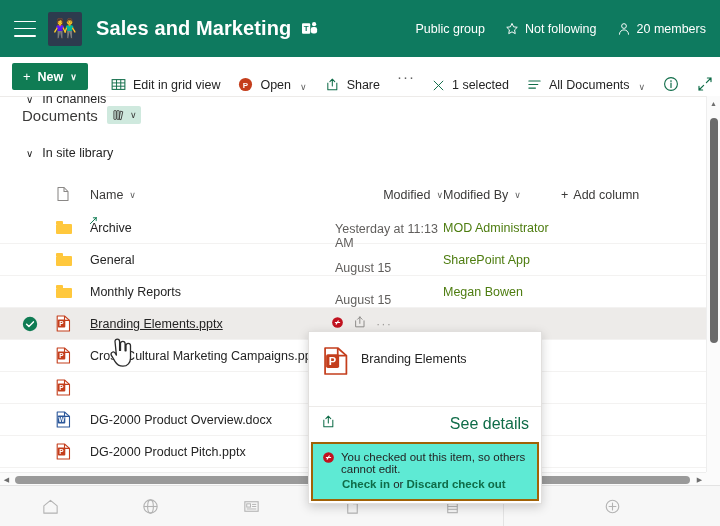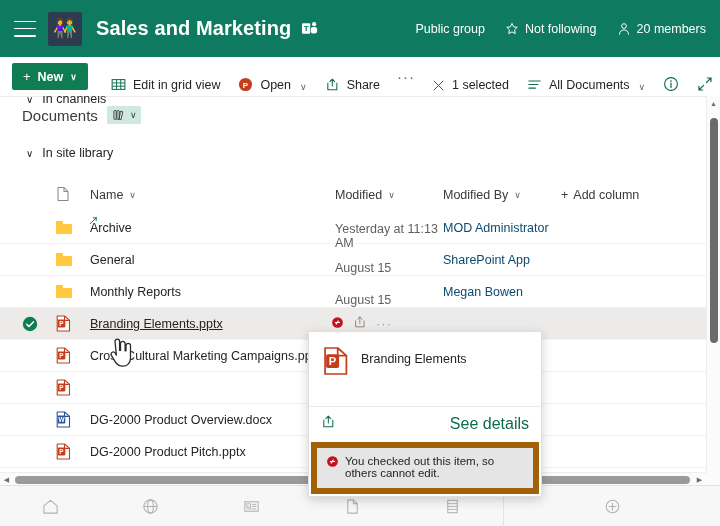--- a/index.html
+++ b/index.html
@@ -69,36 +69,36 @@
   .grp-channels { height: 22px; overflow:hidden; position: relative; }
   .grp-channels > * { position: relative; top: -8px; }
   .grp-site { height: 34px; margin-top: 18px; }
 
   .cols {
     display: flex; align-items: center; height: 34px; font-size: 12.5px;
     color: #3b3a39; padding-left: 56px; margin-top: 8px;
   }
   .cols .c-icon { width: 34px; }
   .cols .c-name { width: 245px; display:flex; align-items:center; gap:6px; cursor:pointer; }
-  .cols .c-mod  { width: 108px; display:flex; align-items:center; gap:6px; cursor:pointer; }
+  .cols .c-mod  { width: 108px; display:flex; align-items:center; gap:6px; cursor:pointer;justify-content:flex-end; }
   .cols .c-by   { width: 118px; display:flex; align-items:center; gap:6px; cursor:pointer; }
   .cols .c-add  { display:flex; align-items:center; gap:5px; color:#3b3a39; cursor:pointer; }
   .cols .chev { font-size: 9px; color:#616161; }
 
   .row {
     display:flex; align-items:center; height: 32px; font-size: 12.5px; color:#242424;
     border-bottom: 1px solid #f3f2f1; padding-left: 22px; position: relative; cursor: default;
   }
   .row.selected { background: #edebe9; }
   .row .sel-check { width: 34px; display:flex; align-items:center; }
   .row .f-icon { width: 34px; display:flex; align-items:center; }
   .row .f-name { width: 245px; white-space: nowrap; overflow: visible; position: relative; }
   .row .f-name.link { text-decoration: underline; cursor: pointer; }
   .row .f-mod { width: 108px; color:#605e5c;margin-top:16px; }
-  .row .f-by  { width: 118px; color:#0c4a6e; }
+  .row .f-by  { width: 118px; color:#4d7c0f; }
   .row-actions { display:flex; align-items:center; gap: 9px; margin-left: -4px; }
   .row-dots { color:#a19f9d; letter-spacing:1px; font-size: 13px; cursor:pointer; }
 
   .shared-badge { position:absolute; left: -1px; top: -7px; }
 
   
   .folder { width: 16px; height: 13px; position: relative; }
   .folder::before {
     content:""; position:absolute; left:0; top:0; width: 7px; height: 3px;
     background:#ffc63b; border-radius: 1px 1px 0 0;
@@ -115,22 +115,22 @@
     box-shadow: 0 3px 10px rgba(0,0,0,.18); z-index: 30;
   }
   .hc-top { padding: 14px 14px 0 14px; display:flex; align-items:flex-start; gap: 12px; height: 74px; }
   .hc-title { font-size: 12.5px; color:#242424; padding-top: 6px; }
   .hc-actions {
     border-top: 1px solid #edebe9; display:flex; align-items:center;
     justify-content: space-between; padding: 8px 12px; height: 34px;
   }
   .hc-details { font-size: 16px; color:#0f6c48; cursor: pointer; }
   .hc-warn {
-    border: 6px solid #a16207; margin: 2px; padding: 7px 9px 9px 9px;
-    background:#e5e5e5;
+    border: 2px solid #a16207; margin: 2px; padding: 7px 9px 9px 9px;
+    background:#5eead4;
   }
   .hc-warn-line { display:flex; align-items:flex-start; gap: 6px; font-size: 11.5px; color:#242424; }
   .hc-warn-links { font-size: 11.5px; color:#242424; padding-left: 20px; padding-top: 3px; }
   .hc-warn-links a { color:#0f6c48; font-weight: 600; text-decoration: none; cursor:pointer; }
 
   
   .vscroll {
     position:absolute; right: 0; top: 96px; width: 14px; bottom: 41px;
     background: #fbfbfb; border-left: 1px solid #eeeeee;
   }
@@ -484,20 +484,23 @@
       <div class="hc-warn-line">
         <span>
           <svg width="13" height="13" viewBox="0 0 16 16">
             <circle cx="8" cy="8" r="6.6" fill="#c1121f"></circle>
             <path d="M5.4 8h5.2" stroke="#ffffff" stroke-width="1.5" stroke-linecap="round"></path>
             <path d="M8.9 6.1L6.3 10" stroke="#ffffff" stroke-width="1.4" stroke-linecap="round"></path>
           </svg>
         </span>
         <span>You checked out this item, so others cannot edit.</span>
       </div>
+      <div class="hc-warn-links">
+        <a>Check in</a><span> or </span><a>Discard check out</a>
+      </div>
     </div>
   </div>
 
   <div class="cursor-hand">
     <svg width="26" height="30" viewBox="0 0 26 30">
       <path d="M7 3.5c0-1.4 1-2.4 2.3-2.4s2.3 1 2.3 2.4v8.9h.9V5.6c0-1.3 1-2.3 2.3-2.3s2.3 1 2.3 2.3v7.2h.9V7.6c0-1.3 1-2.3 2.2-2.3s2.3 1 2.3 2.3v12.6c0 4.3-3 8-7.6 8-3.9 0-6.1-1.8-7.8-4.6l-3.7-6.3c-.7-1.2-.3-2.5.8-3.1 1-.6 2.2-.3 2.9.8l1.3 2.1z" fill="#ffffff" stroke="#2b2b2b" stroke-width="1.3" stroke-linejoin="round"></path>
     </svg>
   </div>
 
   <div class="vscroll">

